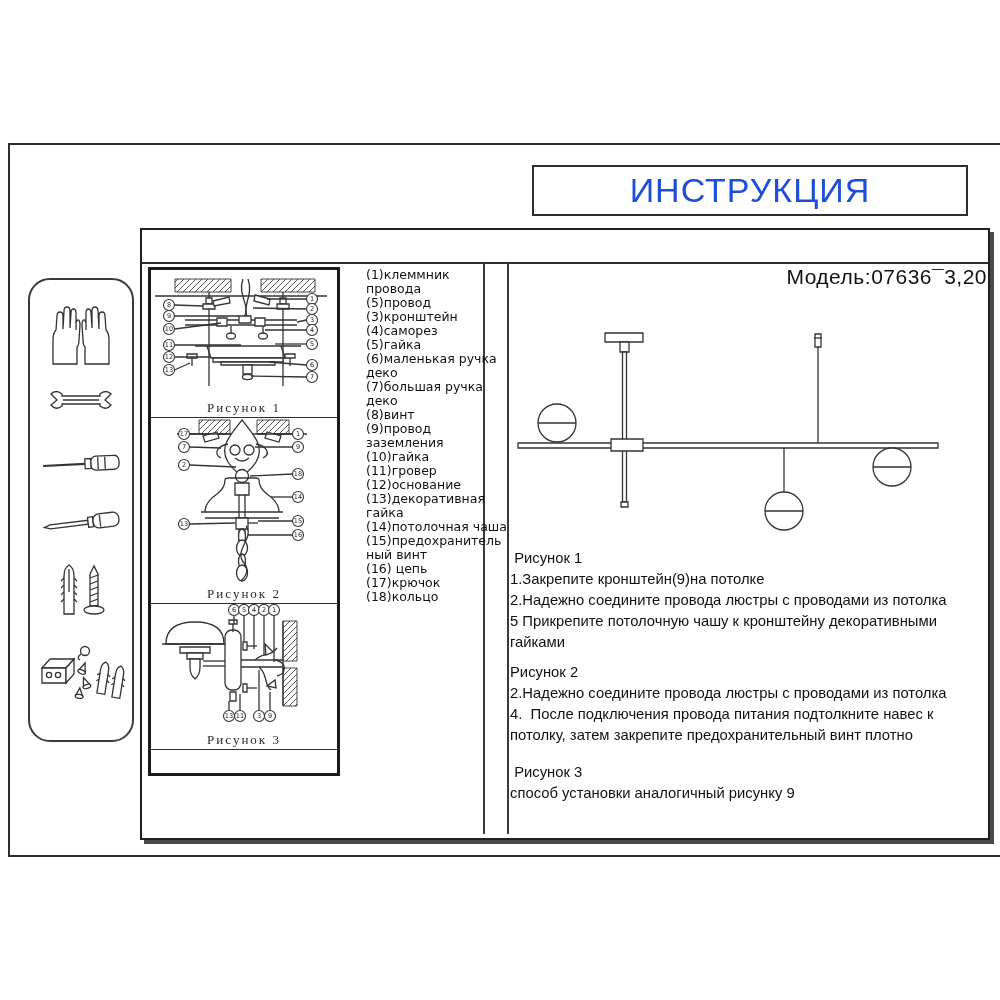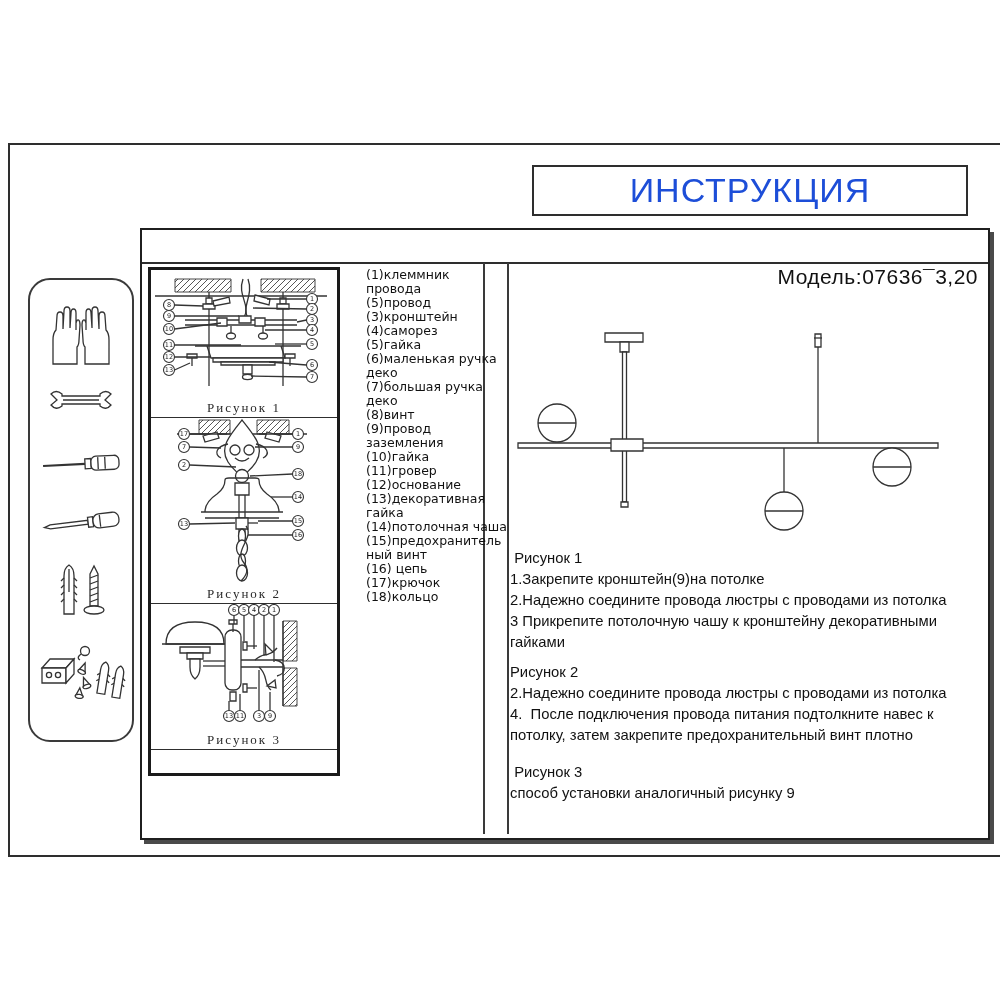--- a/index.html
+++ b/index.html
@@ -11,21 +11,21 @@
         border:2px solid #2e2e2e;background:#fff;display:flex;align-items:center;justify-content:center;}
   .title-box span{font-size:34px;letter-spacing:1px;color:#1d4ed8;}
   .tools{position:absolute;left:28px;top:278px;width:102px;height:460px;
         border:2px solid #3a3a3a;border-radius:22px;background:#fff;}
   .tool-icon{position:absolute;}
   .inner-box{position:absolute;left:140px;top:228px;width:846px;height:608px;
         border:2px solid #1f1f1f;background:#fff;box-shadow:4px 4px 0 #4a4a4a;}
   .top-rule{position:absolute;left:0;right:0;top:32px;height:2px;background:#2e2e2e;}
   .vline{position:absolute;top:33px;height:571px;width:1.5px;background:#3a3a3a;}
   .v1{left:341px;} .v2{left:365px;}
-  .model{position:absolute;top:35px;right:10px;font-size:21px;letter-spacing:0.5px;color:#111;}
+  .model{position:absolute;top:35px;right:1px;font-size:21px;letter-spacing:0.5px;color:#111;}
   .figure-panel{position:absolute;left:6px;top:37px;width:186px;height:503px;
         border:3px solid #1a1a1a;background:#fff;}
   .fig-section{position:relative;border-bottom:1.5px solid #2e2e2e;}
   .fig-section.last{border-bottom:none;}
   .fig-caption{text-align:center;font-family:"Liberation Serif",serif;font-size:13px;
         letter-spacing:2px;color:#2a2a2a;height:17px;line-height:15px;}
   .panel-footer{height:9px;border-top:1.5px solid #2e2e2e;}
   .parts-list{position:absolute;left:202px;top:38px;width:141px;
         font-family:"DejaVu Sans",sans-serif;font-size:12.5px;line-height:14px;color:#111;
         overflow-wrap:anywhere;margin-left:22px;}
@@ -398,21 +398,21 @@
       <line class="ln" x1="255" y1="215" x2="293" y2="215"></line>
       <circle class="lw" cx="382" cy="171" r="19"></circle>
       <line class="ln" x1="363" y1="171" x2="401" y2="171"></line>
     </svg>
 
     <div class="instructions">
       <div class="sec">
         <div class="ins-title" style="margin-top:0;"> Рисунок 1</div>
         <div class="ins-step">1.Закрепите кронштейн(9)на потолке</div>
         <div class="ins-step">2.Надежно соедините провода люстры с проводами из потолка</div>
-        <div class="ins-step">3 Прикрепите потолочную чашу к кронштейну декоративными гайками</div>
+        <div class="ins-step">5 Прикрепите потолочную чашу к кронштейну декоративными гайками</div>
       </div>
       <div class="sec">
         <div class="ins-title">Рисунок 2</div>
         <div class="ins-step">2.Надежно соедините провода люстры с проводами из потолка</div>
         <div class="ins-step">4.  После подключения провода питания подтолкните навес к потолку, затем закрепите предохранительный винт плотно</div>
       </div>
       <div class="sec">
         <div class="ins-title" style="margin-top:16px;"> Рисунок 3</div>
         <div class="ins-step">способ установки аналогичный рисунку 9</div>
       </div>

